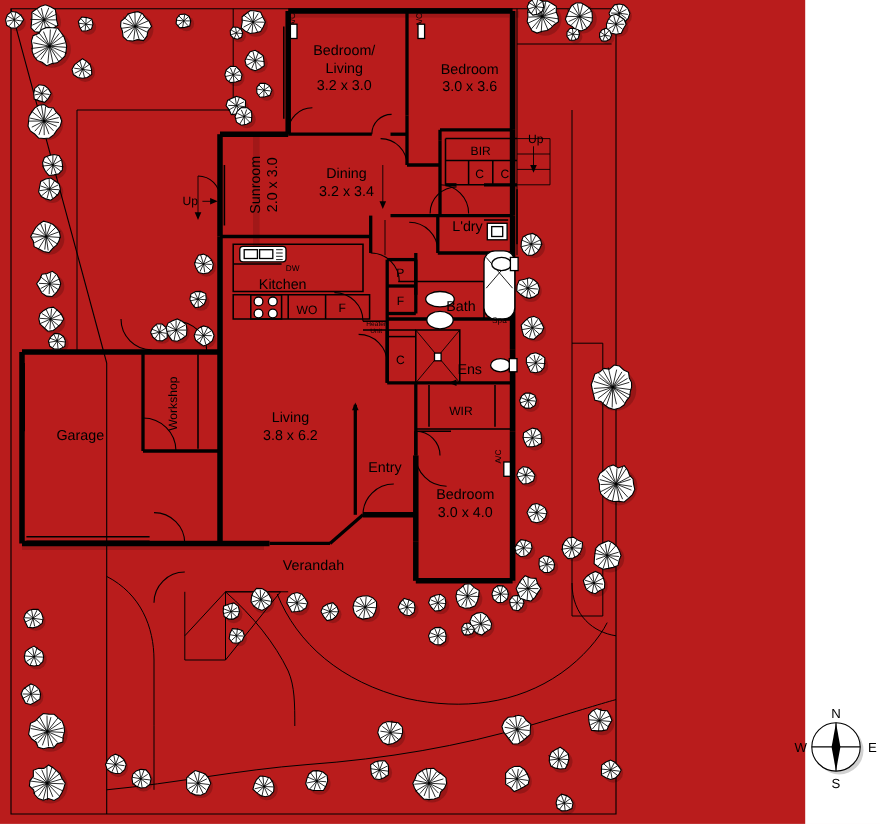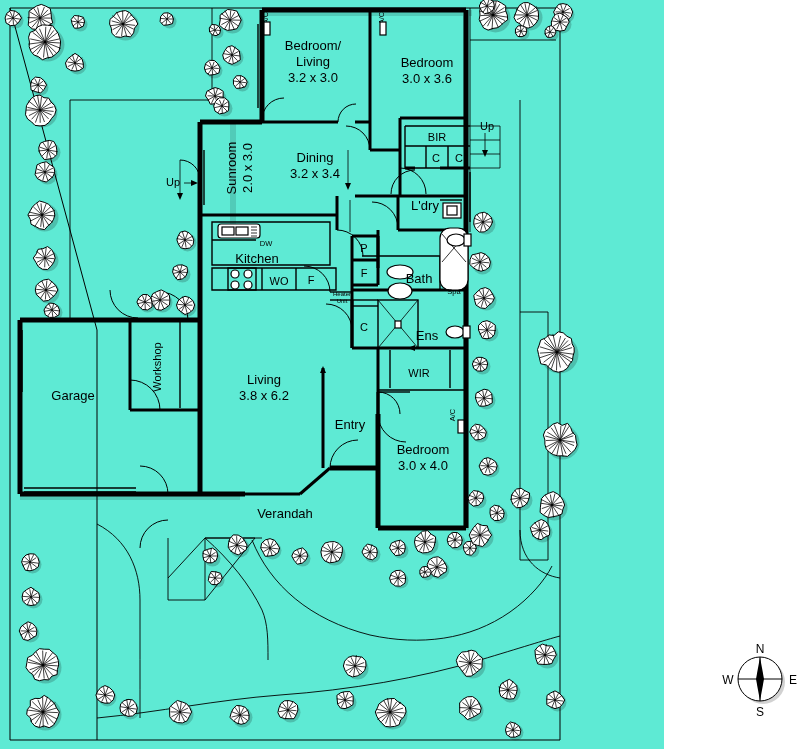--- a/index.html
+++ b/index.html
@@ -1,21 +1,21 @@
 <!DOCTYPE html>
 <html><head>
 <meta charset="utf-8">
 <title>Floor Plan</title>
 <style>
   html,body{margin:0;padding:0;background:#ffffff;}
   body{
     font-family:"Liberation Sans", sans-serif;
     width:800px;height:749px;overflow:hidden;
   }
-  #plan-root{position:relative;width:664px;height:749px;background:#5eead4;text-decoration:underline;}
+  #plan-root{position:relative;width:732px;height:749px;background:#b91c1c;text-decoration:underline;}
   svg#plan-svg{position:absolute;left:0;top:0;width:800px;height:749px;display:block;}
   text{font-family:"Liberation Sans", sans-serif;fill:#000;}
   .rm-label{font-size:13px;text-anchor:middle;}
   .rm-dim{font-size:13px;text-anchor:middle;}
   .sm-label{font-size:11px;text-anchor:middle;}
   .xs-label{font-size:7.5px;text-anchor:middle;}
   .tiny-label{font-size:6px;text-anchor:middle;}
   .compass-label{font-size:12px;text-anchor:middle;}
   .wall-thick{stroke:#000;stroke-width:5;fill:none;stroke-linecap:butt;}
   .wall-med{stroke:#000;stroke-width:3;fill:none;}

